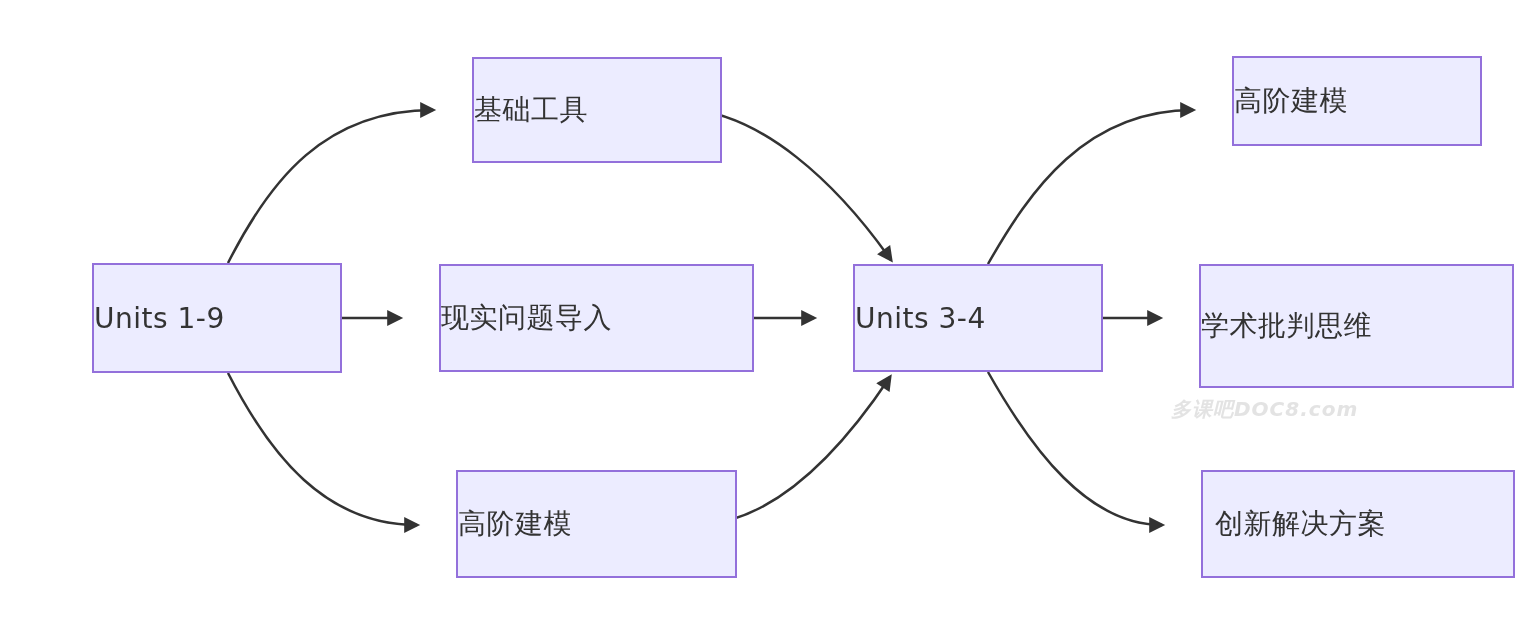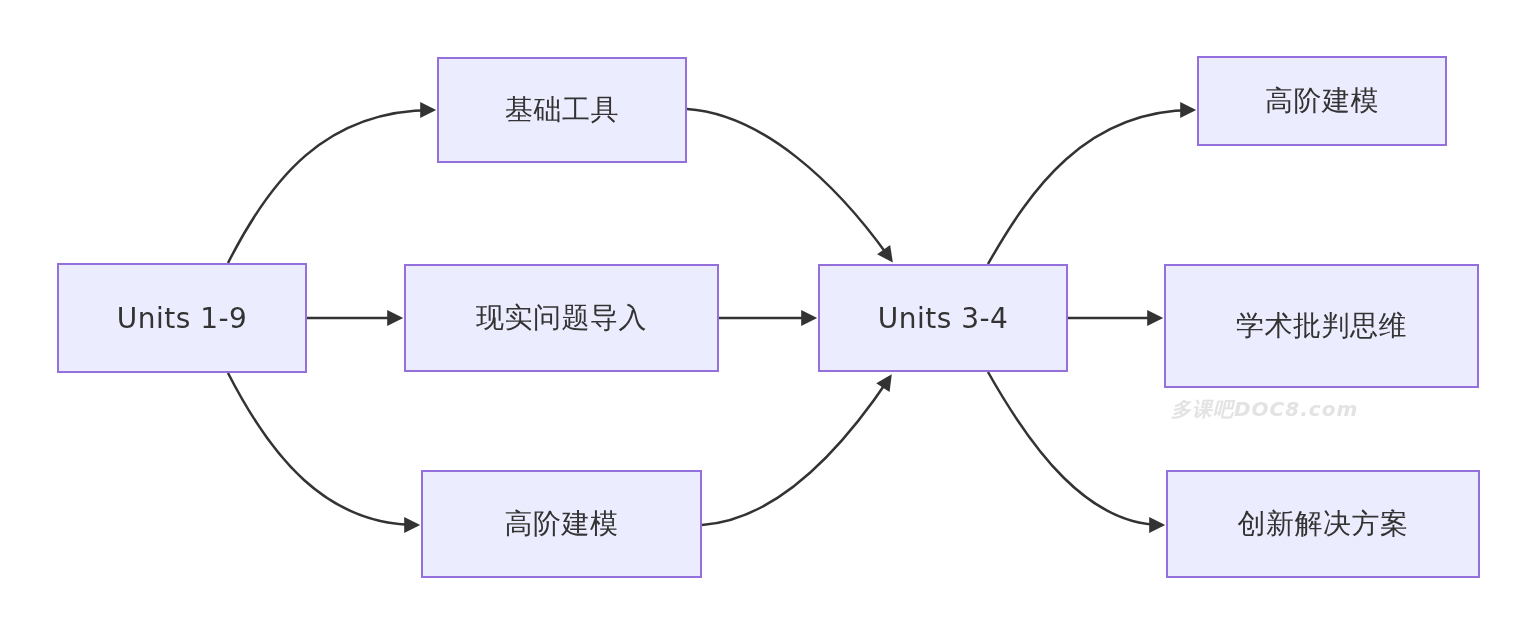--- a/index.html
+++ b/index.html
@@ -28,25 +28,25 @@
     stroke: var(--edge-color, #333333);
     stroke-width: 2.5px;
   }
   .node {
     position: absolute;
     box-sizing: border-box;
     background: var(--node-fill, #ECECFF);
     border: 2px solid var(--node-border, #9370DB);
     display: flex;
     align-items: center;
-    justify-content: center;
     color: var(--label-color, #333333);
     font-size: 28px;
     letter-spacing: 0.5px;
     white-space: nowrap;
+    margin-left: 35px;
   }
   .watermark {
     position: absolute;
     left: 1171px;
     top: 396px;
     font-size: 20px;
     font-weight: bold;
     font-style: italic;
     letter-spacing: 1px;
     color: var(--watermark-color, #e3e3e3);
@@ -89,19 +89,19 @@
     </div>
   <div class="node" style="left: 818px; top: 264px; width: 250px; height: 108px;">
       <span>Units 3-4</span>
     </div>
   <div class="node" style="left: 1197px; top: 56px; width: 250px; height: 90px;">
       <span>高阶建模</span>
     </div>
   <div class="node" style="left: 1164px; top: 264px; width: 315px; height: 124px;">
       <span>学术批判思维</span>
     </div>
-  <div class="node" style="left: 1166px; top: 470px; width: 314px; height: 108px;">
+  <div class="node" style="left: 1166px; top: 470px; width: 314px; height: 108px; padding-left: 12px;">
       <span>创新解决方案</span>
     </div>
 
   <div class="watermark">多课吧DOC8.com</div>
 
 </div>
 
 </body></html>

